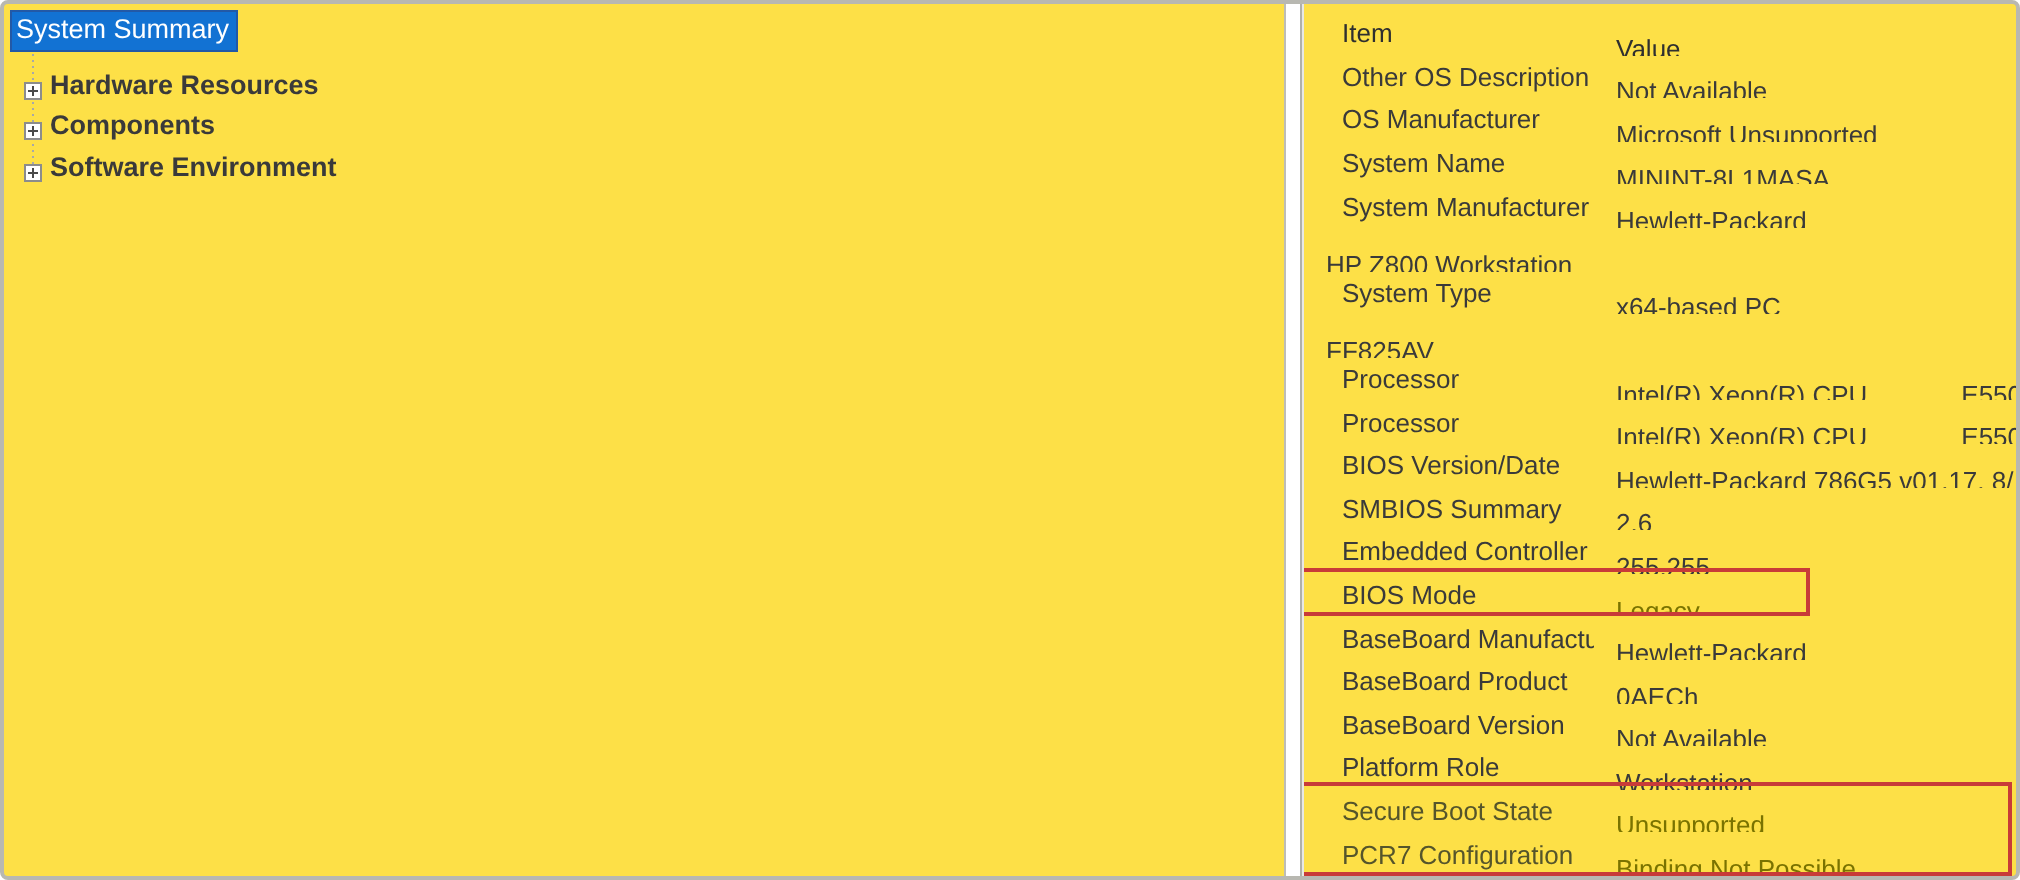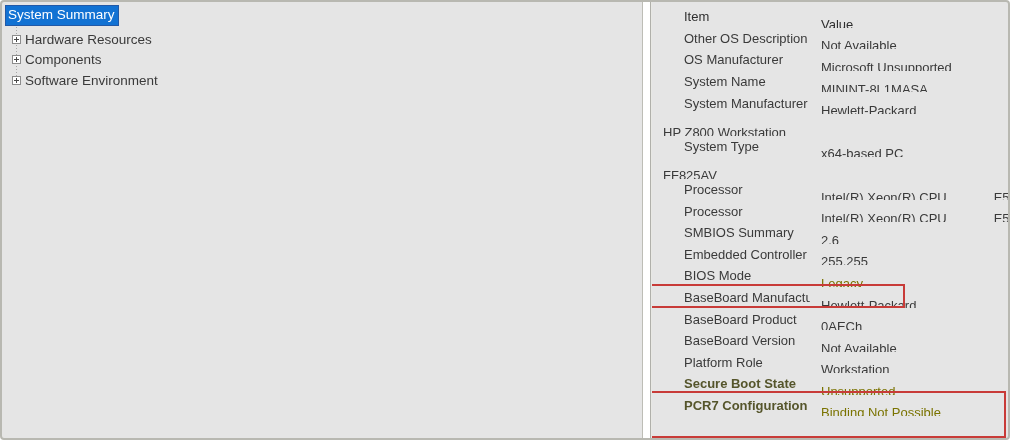--- a/index.html
+++ b/index.html
@@ -4,21 +4,21 @@
 <style>
   html, body { margin: 0; padding: 0; background: #ffffff; }
   * { box-sizing: border-box; }
 
   .window {
     position: relative;
     width: 1010px;
     height: 440px;
     border: 2px solid #b8b8b1;
     border-radius: 4px;
-    background: #e5e5e5;
+    background: #fde047;
     font-family: "Liberation Sans", "DejaVu Sans", sans-serif;
     color: #3a3a3a;
     display: flex;
     overflow: hidden;
   }
 
   
   .left-pane {
     width: 641px;
     flex: 0 0 641px;
@@ -39,25 +39,26 @@
   }
   .tree-children { position: relative; margin-top: 3px; }
   .tree-connector {
     position: absolute;
     left: 11px; top: -2px;
     width: 1px; height: 60px;
     background: repeating-linear-gradient(to bottom, #a8a8a8 0 1px, transparent 1px 3px);
   }
   .tree-row {
     display: flex;
-    align-items: center;
+    align-items: flex-end;
     height: 20.5px;
     position: relative;
     font-size: 13.5px;
     cursor: default;
+    font-weight: bold;
   }
   .expand-box {
     position: relative;
     width: 9px; height: 9px;
     flex: 0 0 9px;
     margin-left: 7px;
     margin-right: 4px;
     border: 1px solid #8c8c8c;
     background: #ffffff;
   }
@@ -100,34 +101,33 @@
     font-size: 13px;
     overflow: hidden;
     white-space: nowrap;
   }
   .cell-item {
     flex: 0 0 145px;
     width: 145px;
     padding-left: 19px;
     overflow: hidden;
     white-space: nowrap;
-    margin-left: 13px;
   }
   .cell-value {
     flex: 1 1 auto;
     padding-left: 11px;
     overflow: hidden;
     white-space: pre;
     margin-top: 15px;
   }
   .detail-row.header .cell-item,
   .detail-row.header .cell-value { color: #2f2f2f; }
 
   .tone-olive-value .cell-value { color: #7a7300; }
-  .tone-olive-both .cell-item  { color: #55552b; font-weight: bold; }
+  .tone-olive-both .cell-item  { color: #55552b; }
   .tone-olive-both .cell-value { color: #7a7300; }
 
   
   .hl-box {
     position: absolute;
     border: 2px solid #c83b38;
     pointer-events: none;
   }
   .hl-box-bios { left: -3px; top: 282px; width: 256px; height: 24px; }
   .hl-box-secureboot { left: -3px; top: 389px; width: 357px; height: 47px; }
@@ -206,20 +206,24 @@
       <div class="detail-row">
         <span class="cell-item">Processor</span>
         <span class="cell-value">Intel(R) Xeon(R) CPU             E5506</span>
       </div>
 
       <div class="detail-row">
         <span class="cell-item">Processor</span>
         <span class="cell-value">Intel(R) Xeon(R) CPU             E5506</span>
       </div>
 
+      <div class="detail-row">
+        <span class="cell-item">BIOS Version/Date</span>
+        <span class="cell-value">Hewlett-Packard 786G5 v01.17, 8/</span>
+      </div>
 
       <div class="detail-row">
         <span class="cell-item">SMBIOS Summary</span>
         <span class="cell-value">2.6</span>
       </div>
 
       <div class="detail-row">
         <span class="cell-item">Embedded Controller V...</span>
         <span class="cell-value">255.255</span>
       </div>

